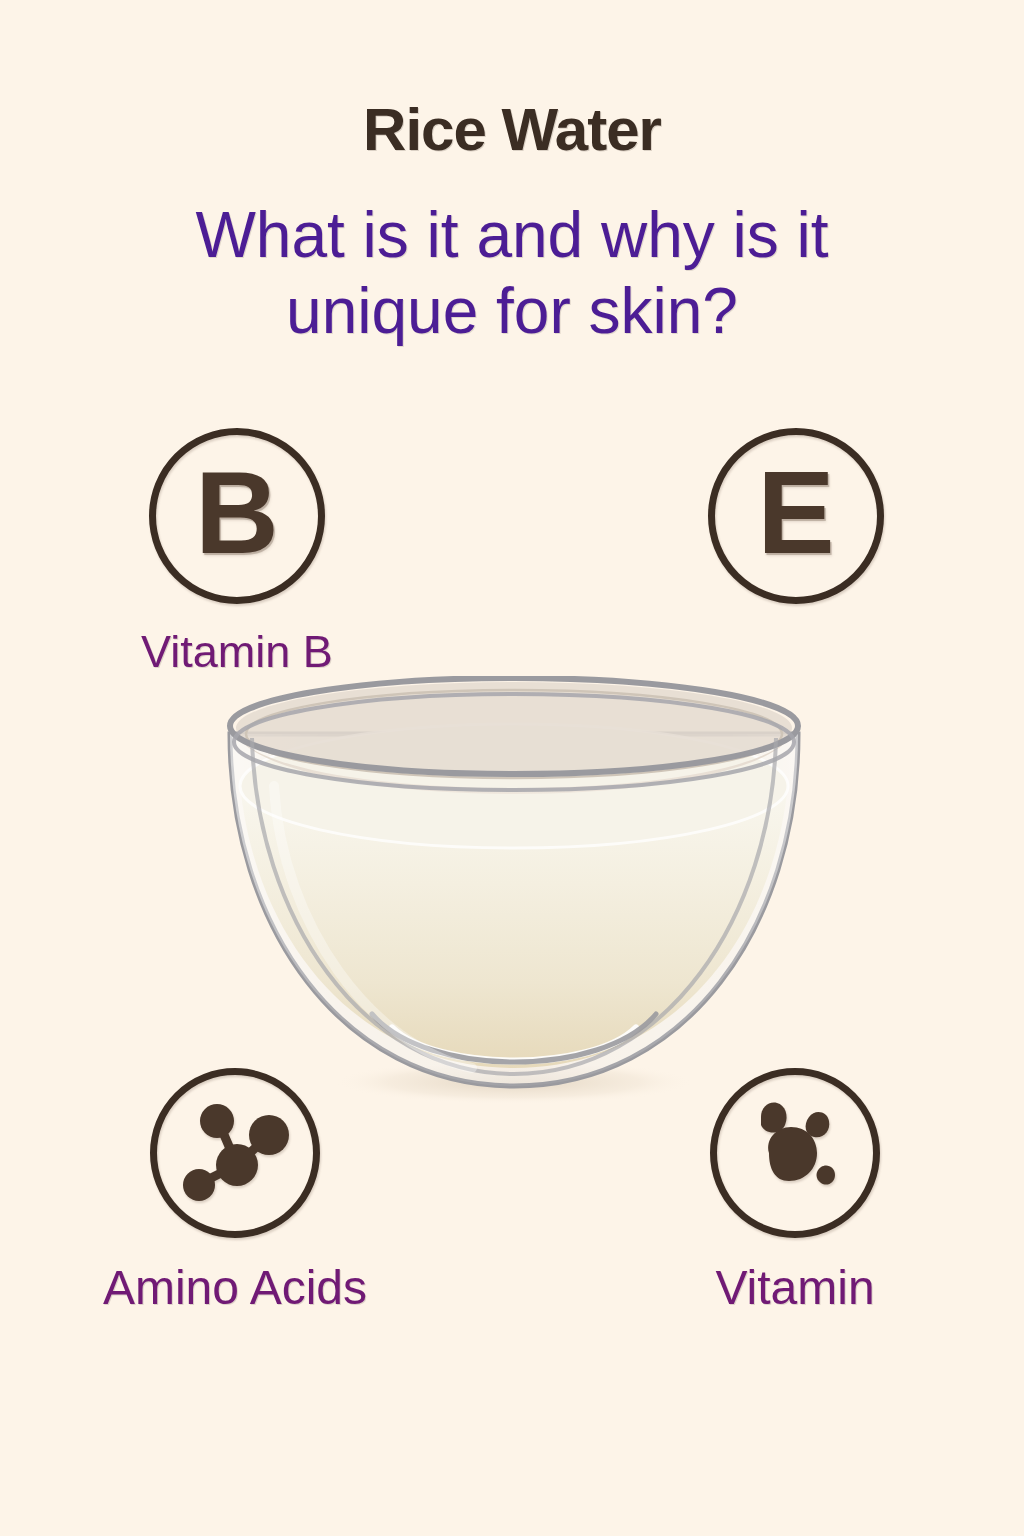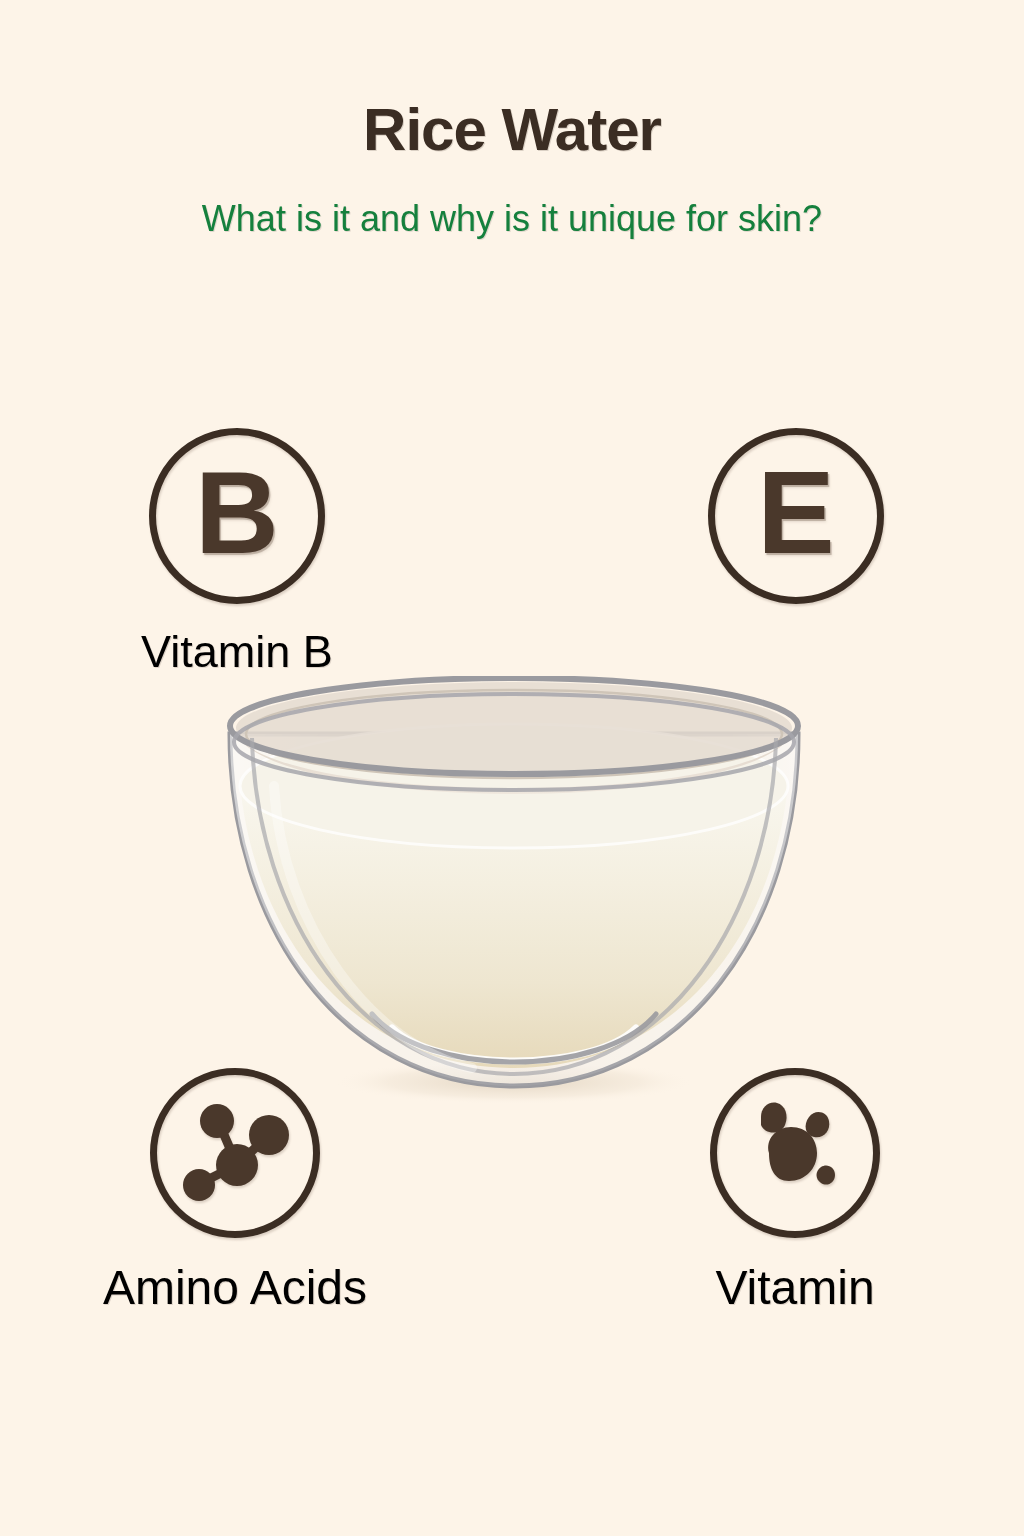--- a/index.html
+++ b/index.html
@@ -16,23 +16,23 @@
   #title {
     font-size:60px;
     font-weight:bold;
     color:#3b2d23;
     letter-spacing:-1px;
     line-height:1;
     margin-top:100px;
     text-shadow:1px 1px 0 rgba(60,45,35,0.18);
   }
   #subtitle {
-    font-size:36px;
+    font-size:64px;
     font-weight:normal;
-    color:#15803d;
+    color:#4c1d95;
     line-height:1.18;
     margin-top:38px;
     padding:0 92px;
     text-shadow:1px 1px 0 rgba(60,45,35,0.14);
   }
 
   
   .badge { position:absolute; width:300px; text-align:center; }
   .badge-circle {
     width:176px; height:176px;
@@ -46,21 +46,21 @@
   .badge-letter {
     font-size:116px;
     font-weight:bold;
     color:#4a382b;
     line-height:1;
     margin-top:-6px;
     text-shadow:1.5px 2px 0 rgba(90,70,55,0.25);
   }
   .badge-label {
     font-size:45px;
-    color:#000000;
+    color:#701a75;
     margin-top:22px;
     white-space:nowrap;
     text-shadow:1px 1px 0 rgba(60,45,35,0.16);
   }
 
   #badge-vitamin-b { left:87px;  top:428px; }
   #badge-vitamin-e { left:646px; top:428px; }
   #badge-amino     { left:85px;  top:1068px; }
   #badge-minerals  { left:645px; top:1068px; }
 

